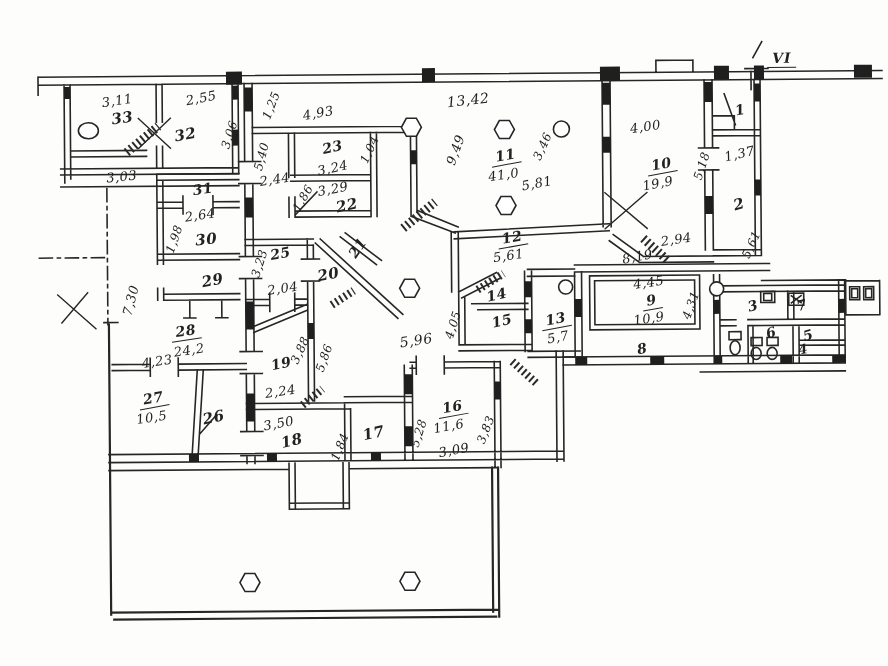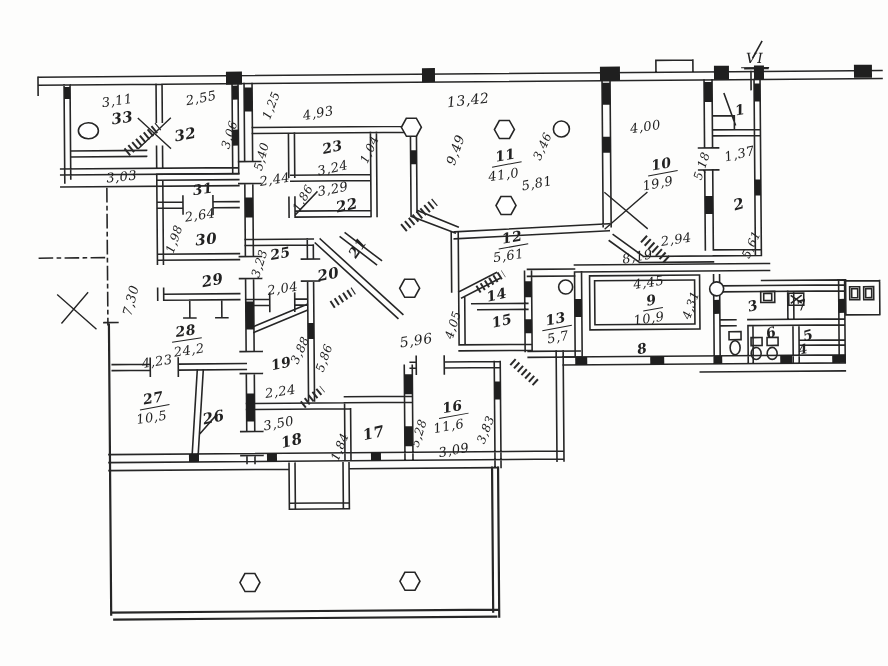--- a/index.html
+++ b/index.html
@@ -6,21 +6,21 @@
   .stage{position:relative;width:888px;height:666px;background:#fdfdfc;overflow:hidden;
          font-family:"DejaVu Serif", serif;}
   .plan{position:absolute;left:0;top:0;width:888px;height:666px;transform:rotate(-0.45deg);
         transform-origin:50% 50%;}
   .plan svg{position:absolute;left:0;top:0;}
   .labels{position:absolute;left:0;top:0;width:888px;height:666px;}
   .lbl{position:absolute;white-space:nowrap;color:#222;font-style:italic;font-weight:500;
        letter-spacing:.5px;line-height:1;}
   .lbl.u{border-bottom:1.4px solid #222;padding:0 5px 2px;}
   .lbl.room{font-weight:600;}
-  .lbl.mark{font-weight:400;letter-spacing:1px;}
+  .lbl.mark{font-weight:700;letter-spacing:1px;margin-left:27px;}
 </style>
 </head>
 <body>
 
 <div class="stage">
   <div class="plan">
 
     <svg width="888" height="666" viewBox="0 0 888 666">
       <g stroke="#262626" stroke-width="1.6" fill="none" stroke-linecap="square">
 

